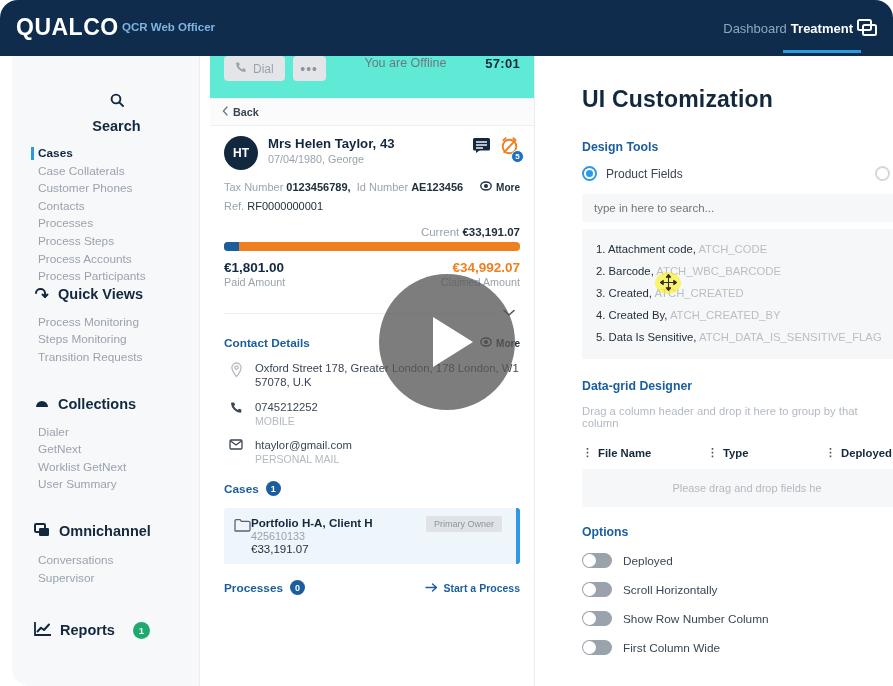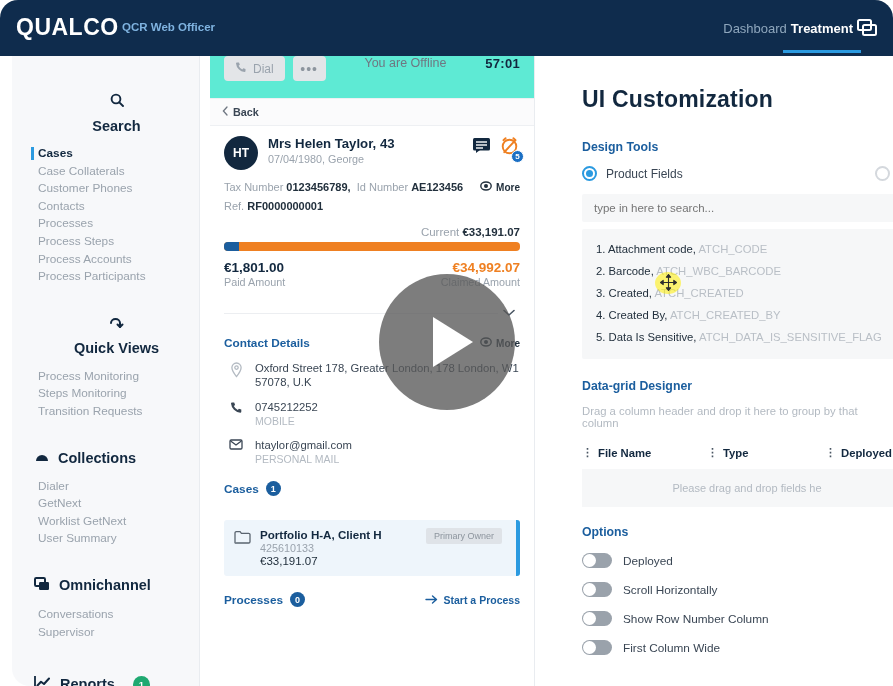--- a/index.html
+++ b/index.html
@@ -137,21 +137,21 @@
     border: 1.5px solid #fff;
   }
 
   .meta-line { margin-top: 11px; font-size: 11px; color: #9aa3ad; display: flex; align-items: center; }
   .meta-line b { color: #22303d; font-weight: bold; }
   .more-link {
     margin-left: auto; display: flex; align-items: center; gap: 4px;
     font-size: 10px; font-weight: bold; color: #22303d; cursor: pointer;
   }
   .ref-line { margin-top: 7px; font-size: 11px; color: #9aa3ad; }
-  .ref-line b { color: #22303d; font-weight: bold; }
+  .ref-line b { color: #22303d; font-weight: normal; }
 
   .current-line { margin-top: 14px; text-align: right; font-size: 11.5px; color: #9aa3ad; }
   .current-line b { color: #22303d; font-weight: bold; }
   .progress {
     margin-top: 4px; height: 9px; border-radius: 4px; background: #ef8022;
     overflow: hidden; display: flex;
   }
   .progress .fill { width: 5.2%; background: #1b5e9e; height: 100%; }
 
   .amount-row { display: flex; margin-top: 9px; }
@@ -175,22 +175,22 @@
   .contact-item .ct { font-size: 11.3px; color: #3a4654; line-height: 14px; }
   .contact-item .cl { font-size: 10.5px; color: #b3bac2; margin-top: 1px; }
 
   .count-badge {
     display: inline-flex; align-items: center; justify-content: center;
     width: 15px; height: 15px; border-radius: 50%;
     background: #1b5e9e; color: #fff; font-size: 9px; font-weight: bold;
     margin-left: 7px;
   }
   .case-card {
-    margin-top: 24px; background: #eef5fb; border-radius: 3px;
-    display: flex; align-items: flex-start; gap: 9px;
+    margin-top: 12px; background: #eef5fb; border-radius: 3px;
+    display: flex; align-items: flex-start; 
     padding: 8px 0 9px 10px; position: relative; overflow: hidden;
   }
   .case-card::after {
     content: ""; position: absolute; right: 0; top: 0; bottom: 0;
     width: 4px; background: #2b9ae0;
   }
   .case-card .title { font-size: 11.6px; font-weight: bold; color: #12283f; }
   .case-card .num { font-size: 10.8px; color: #9aa3ad; margin-top: 1px; }
   .case-card .amt { font-size: 11.5px; color: #22303d; margin-top: 1px; }
   .owner-chip {
@@ -319,21 +319,21 @@
         <div class="side-link active">Cases</div>
         <div class="side-link">Case Collaterals</div>
         <div class="side-link">Customer Phones</div>
         <div class="side-link">Contacts</div>
         <div class="side-link">Processes</div>
         <div class="side-link">Process Steps</div>
         <div class="side-link">Process Accounts</div>
         <div class="side-link">Process Participants</div>
       </div>
 
-      <div class="side-head" style="margin-top:30px;flex-direction:column;">
+      <div class="side-head" style="">
         <span>
           <svg width="16" height="13" viewBox="0 0 16 13">
               <path d="M2 7 a4.5 4 0 1 1 9 0 v4" fill="none" stroke="#12283f" stroke-width="2" stroke-linecap="round"></path>
               <path d="M11 11 l-2.5 -2.5 M11 11 l2.5 -2.5" fill="none" stroke="#12283f" stroke-width="2" stroke-linecap="round"></path>
             </svg>
         </span>
         <span>Quick Views</span>
       </div>
       <div style="margin-top:12px;">
         <div class="side-link">Process Monitoring</div>

